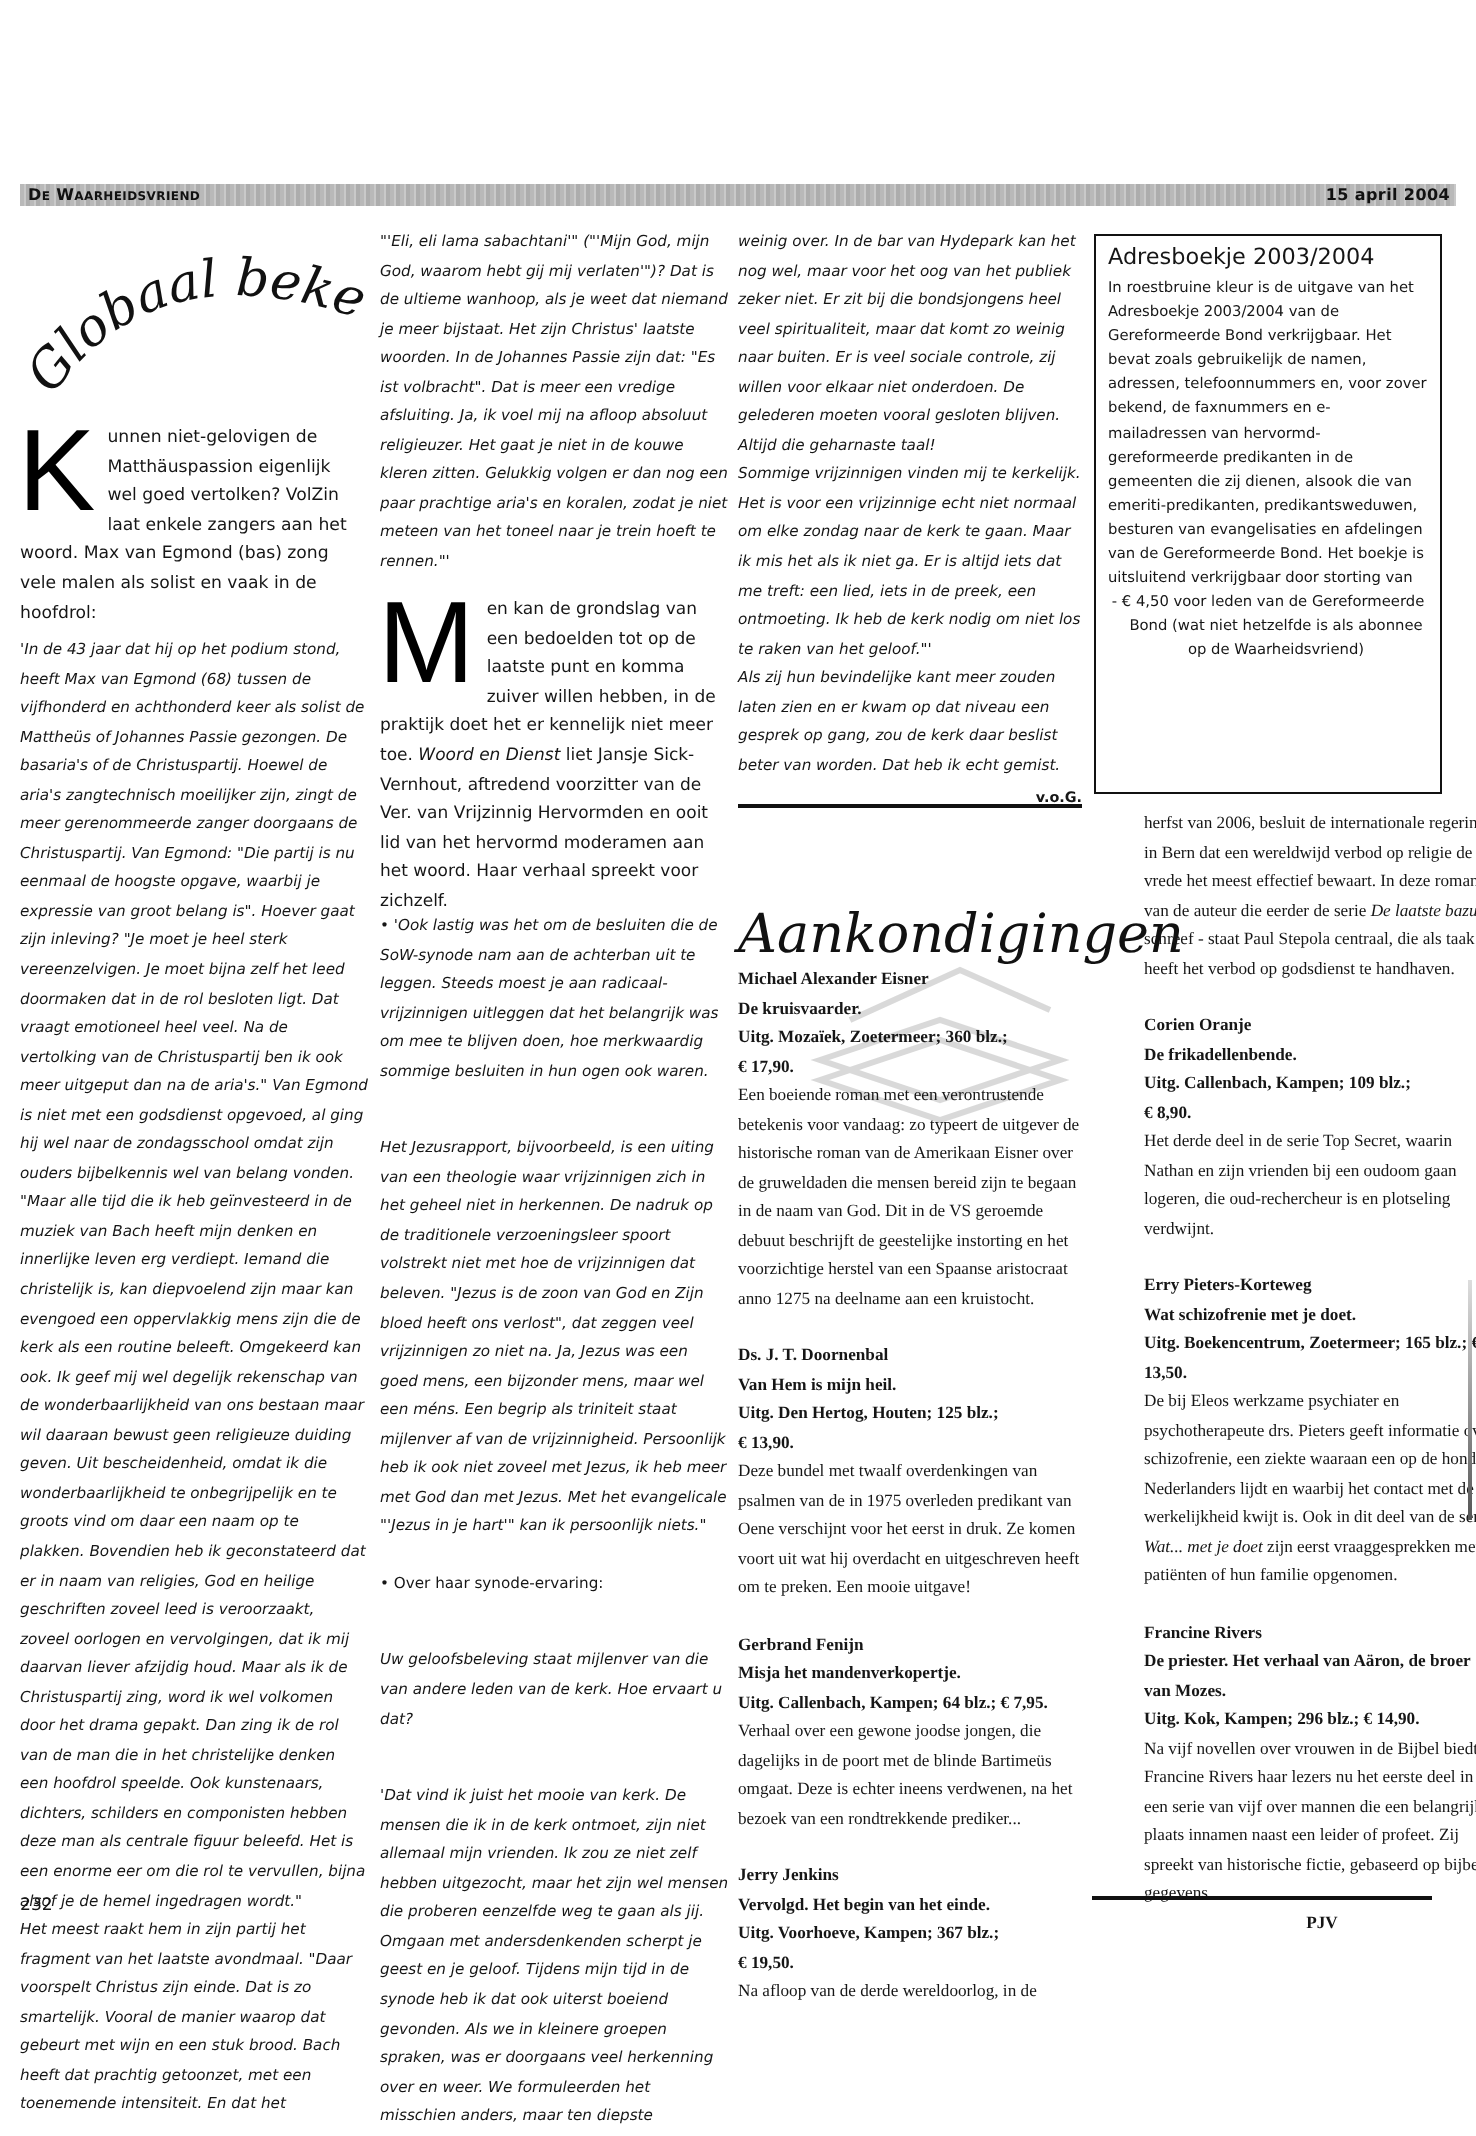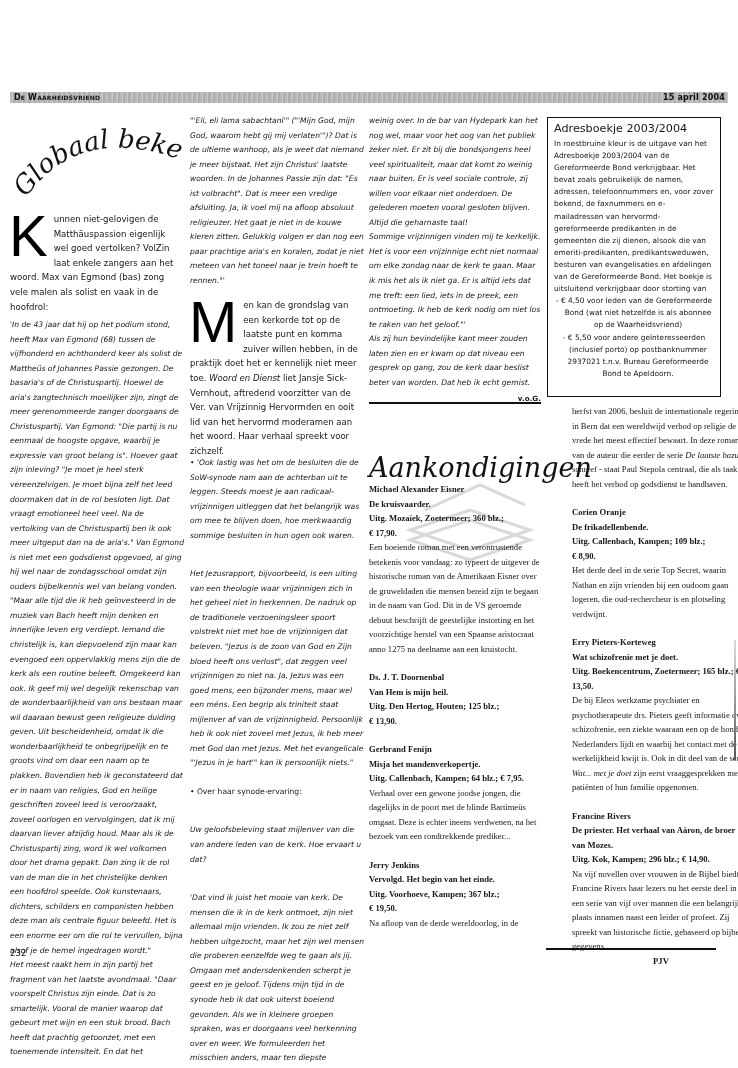--- a/index.html
+++ b/index.html
@@ -58,21 +58,21 @@
   <p>'In de 43 jaar dat hij op het podium stond, heeft Max van Egmond (68) tussen de vijfhonderd en achthonderd keer als solist de Mattheüs of Johannes Passie gezongen. De basaria's of de Christuspartij. Hoewel de aria's zangtechnisch moeilijker zijn, zingt de meer gerenommeerde zanger doorgaans de Christuspartij. Van Egmond: "Die partij is nu eenmaal de hoogste opgave, waarbij je expressie van groot belang is". Hoever gaat zijn inleving? "Je moet je heel sterk vereenzelvigen. Je moet bijna zelf het leed doormaken dat in de rol besloten ligt. Dat vraagt emotioneel heel veel. Na de vertolking van de Christuspartij ben ik ook meer uitgeput dan na de aria's." Van Egmond is niet met een godsdienst opgevoed, al ging hij wel naar de zondagsschool omdat zijn ouders bijbelkennis wel van belang vonden. "Maar alle tijd die ik heb geïnvesteerd in de muziek van Bach heeft mijn denken en innerlijke leven erg verdiept. Iemand die christelijk is, kan diepvoelend zijn maar kan evengoed een oppervlakkig mens zijn die de kerk als een routine beleeft. Omgekeerd kan ook. Ik geef mij wel degelijk rekenschap van de wonderbaarlijkheid van ons bestaan maar wil daaraan bewust geen religieuze duiding geven. Uit bescheidenheid, omdat ik die wonderbaarlijkheid te onbegrijpelijk en te groots vind om daar een naam op te plakken. Bovendien heb ik geconstateerd dat er in naam van religies, God en heilige geschriften zoveel leed is veroorzaakt, zoveel oorlogen en vervolgingen, dat ik mij daarvan liever afzijdig houd. Maar als ik de Christuspartij zing, word ik wel volkomen door het drama gepakt. Dan zing ik de rol van de man die in het christelijke denken een hoofdrol speelde. Ook kunstenaars, dichters, schilders en componisten hebben deze man als centrale figuur beleefd. Het is een enorme eer om die rol te vervullen, bijna alsof je de hemel ingedragen wordt."</p>
   <p>Het meest raakt hem in zijn partij het fragment van het laatste avondmaal. "Daar voorspelt Christus zijn einde. Dat is zo smartelijk. Vooral de manier waarop dat gebeurt met wijn en een stuk brood. Bach heeft dat prachtig getoonzet, met een toenemende intensiteit. En dat het</p>
 </div>
 <div class="page-no">232</div>
 
 <div class="quote2">
   <p>"'Eli, eli lama sabachtani'" ("'Mijn God, mijn God, waarom hebt gij mij verlaten'")? Dat is de ultieme wanhoop, als je weet dat niemand je meer bijstaat. Het zijn Christus' laatste woorden. In de Johannes Passie zijn dat: "Es ist volbracht". Dat is meer een vredige afsluiting. Ja, ik voel mij na afloop absoluut religieuzer. Het gaat je niet in de kouwe kleren zitten. Gelukkig volgen er dan nog een paar prachtige aria's en koralen, zodat je niet meteen van het toneel naar je trein hoeft te rennen."'</p>
 </div>
 <div class="lead2">
   <span class="dropcap">M</span>
-  <span>en kan de grondslag van een kerkorde tot op de laatste punt en komma zuiver willen hebben, in de praktijk doet het er kennelijk niet meer toe. </span><span class="it">Woord en Dienst</span><span> liet Jansje Sick-Vernhout, aftredend voorzitter van de Ver. van Vrijzinnig Hervormden en ooit lid van het hervormd moderamen aan het woord. Haar verhaal spreekt voor zichzelf.</span>
+  <span>en kan de grondslag van een bedoelden tot op de laatste punt en komma zuiver willen hebben, in de praktijk doet het er kennelijk niet meer toe. </span><span class="it">Woord en Dienst</span><span> liet Jansje Sick-Vernhout, aftredend voorzitter van de Ver. van Vrijzinnig Hervormden en ooit lid van het hervormd moderamen aan het woord. Haar verhaal spreekt voor zichzelf.</span>
 </div>
 <div class="body2">
   <p class="it">• 'Ook lastig was het om de besluiten die de SoW-synode nam aan de achterban uit te leggen. Steeds moest je aan radicaal-vrijzinnigen uitleggen dat het belangrijk was om mee te blijven doen, hoe merkwaardig sommige besluiten in hun ogen ook waren.</p>
   <p class="it">Het Jezusrapport, bijvoorbeeld, is een uiting van een theologie waar vrijzinnigen zich in het geheel niet in herkennen. De nadruk op de traditionele verzoeningsleer spoort volstrekt niet met hoe de vrijzinnigen dat beleven. "Jezus is de zoon van God en Zijn bloed heeft ons verlost", dat zeggen veel vrijzinnigen zo niet na. Ja, Jezus was een goed mens, een bijzonder mens, maar wel een méns. Een begrip als triniteit staat mijlenver af van de vrijzinnigheid. Persoonlijk heb ik ook niet zoveel met Jezus, ik heb meer met God dan met Jezus. Met het evangelicale "'Jezus in je hart'" kan ik persoonlijk niets."</p>
   <p style="margin-top:14px">• Over haar synode-ervaring:</p>
   <p class="it">Uw geloofsbeleving staat mijlenver van die van andere leden van de kerk. Hoe ervaart u dat?</p>
   <p class="it">'Dat vind ik juist het mooie van kerk. De mensen die ik in de kerk ontmoet, zijn niet allemaal mijn vrienden. Ik zou ze niet zelf hebben uitgezocht, maar het zijn wel mensen die proberen eenzelfde weg te gaan als jij. Omgaan met andersdenkenden scherpt je geest en je geloof. Tijdens mijn tijd in de synode heb ik dat ook uiterst boeiend gevonden. Als we in kleinere groepen spraken, was er doorgaans veel herkenning over en weer. We formuleerden het misschien anders, maar ten diepste bedoelden we hetzelfde.</p>
   <p class="it">De ellende was dat in de plenaire vergadering, waar de pers zat, iedereen zijn eigen punt weer moest maken. Dan bleef er van die zachte kant</p>
 </div>
 
@@ -99,20 +99,21 @@
     <p class="h">Uitg. Mozaïek, Zoetermeer; 360 blz.;</p>
     <p class="h">€ 17,90.</p>
     <p>Een boeiende roman met een verontrustende betekenis voor vandaag: zo typeert de uitgever de historische roman van de Amerikaan Eisner over de gruweldaden die mensen bereid zijn te begaan in de naam van God. Dit in de VS geroemde debuut beschrijft de geestelijke instorting en het voorzichtige herstel van een Spaanse aristocraat anno 1275 na deelname aan een kruistocht.</p>
   </div>
   <div class="gap"></div>
   <div>
     <p class="h">Ds. J. T. Doornenbal</p>
     <p class="h">Van Hem is mijn heil.</p>
     <p class="h">Uitg. Den Hertog, Houten; 125 blz.;</p>
     <p class="h">€ 13,90.</p>
+    <p>Deze bundel met twaalf overdenkingen van psalmen van de in 1975 overleden predikant van Oene verschijnt voor het eerst in druk. Ze komen voort uit wat hij overdacht en uitgeschreven heeft om te preken. Een mooie uitgave!</p>
   </div>
   <div class="gap"></div>
   <div>
     <p class="h">Gerbrand Fenijn</p>
     <p class="h">Misja het mandenverkopertje.</p>
     <p class="h">Uitg. Callenbach, Kampen; 64 blz.; € 7,95.</p>
     <p>Verhaal over een gewone joodse jongen, die dagelijks in de poort met de blinde Bartimeüs omgaat. Deze is echter ineens verdwenen, na het bezoek van een rondtrekkende prediker...</p>
   </div>
   <div class="gap"></div>
   <div>
@@ -121,21 +122,20 @@
     <p class="h">Uitg. Voorhoeve, Kampen; 367 blz.;</p>
     <p class="h">€ 19,50.</p>
     <p>Na afloop van de derde wereldoorlog, in de</p>
   </div>
 </div>
 
 <div class="box">
   <h2>Adresboekje 2003/2004</h2>
   <p>In roestbruine kleur is de uitgave van het Adresboekje 2003/2004 van de Gereformeerde Bond verkrijgbaar. Het bevat zoals gebruikelijk de namen, adressen, telefoonnummers en, voor zover bekend, de faxnummers en e-mailadressen van hervormd-gereformeerde predikanten in de gemeenten die zij dienen, alsook die van emeriti-predikanten, predikantsweduwen, besturen van evangelisaties en afdelingen van de Gereformeerde Bond. Het boekje is uitsluitend verkrijgbaar door storting van</p>
   <p class="li">- € 4,50 voor leden van de Gereformeerde Bond (wat niet hetzelfde is als abonnee op de Waarheidsvriend)</p>
-  <p class="li">- € 5,50 voor andere geïnteresseerden (inclusief porto) op postbanknummer 2937021 t.n.v. Bureau Gereformeerde Bond te Apeldoorn.</p>
 </div>
 
 <div class="annc4 ann">
   <p><span>herfst van 2006, besluit de internationale regering in Bern dat een wereldwijd verbod op religie de vrede het meest effectief bewaart. In deze roman - van de auteur die eerder de serie </span><span class="it">De laatste bazuin</span><span> schreef - staat Paul Stepola centraal, die als taak heeft het verbod op godsdienst te handhaven.</span></p>
   <div class="gap"></div>
   <div>
     <p class="h">Corien Oranje</p>
     <p class="h">De frikadellenbende.</p>
     <p class="h">Uitg. Callenbach, Kampen; 109 blz.;</p>
     <p class="h">€ 8,90.</p>

